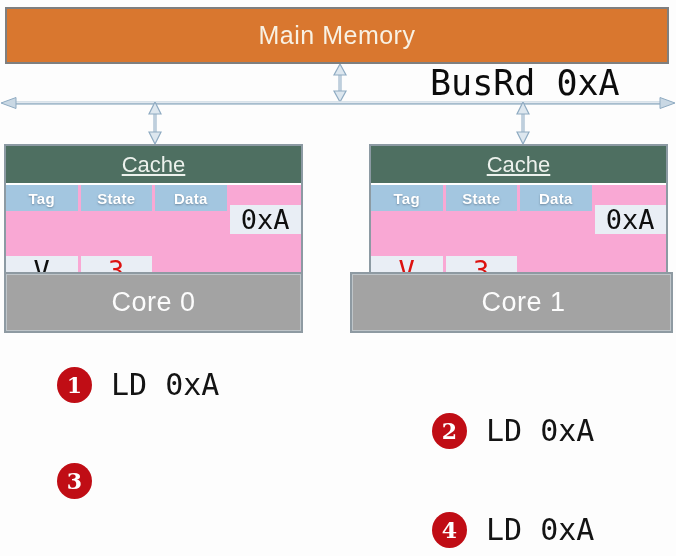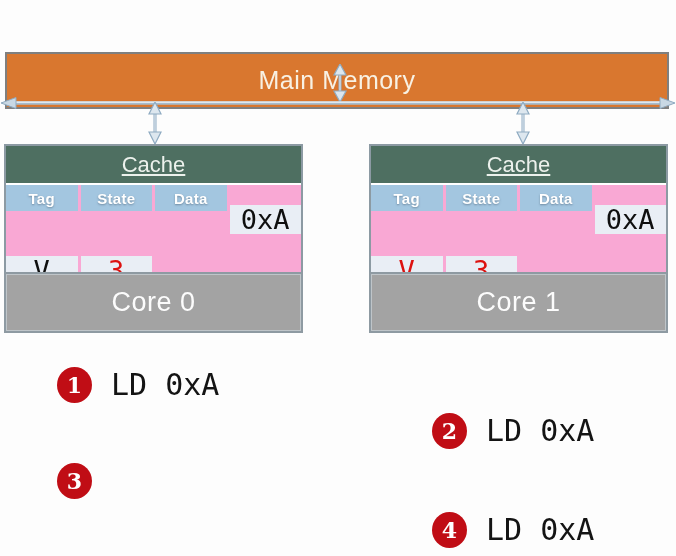--- a/index.html
+++ b/index.html
@@ -3,21 +3,21 @@
 <meta charset="utf-8">
 <style>
   html,body{margin:0;padding:0;background:#fdfdfd;}
   .stage{position:relative;width:676px;height:556px;background:#fdfdfd;overflow:hidden;
          font-family:"Liberation Sans",sans-serif;}
   .mono{font-family:"DejaVu Sans Mono",monospace;}
 
   .main-memory{position:absolute;left:5px;top:7px;width:660px;height:53px;
     background:#d9772f;border:2px solid #7f7f7f;
     display:flex;align-items:center;justify-content:center;
-    color:#f8f1e3;font-size:25px;letter-spacing:.5px;margin-top:45px;}
+    color:#f8f1e3;font-size:25px;letter-spacing:.5px;}
 
   .conn{position:absolute;}
   .mem-conn{left:330px;top:64px;}
   .cache-conn-left{left:145px;top:102px;}
   .cache-conn-right{left:513px;top:102px;}
   .bus{position:absolute;left:0;top:95px;}
 
   .bus-label{position:absolute;left:430px;top:66px;font-size:35px;line-height:1;
     color:#0c0c0c;font-family:"DejaVu Sans Mono",monospace;white-space:pre;}
 
@@ -34,21 +34,21 @@
   .cell{height:29px;background:#e9eef5;color:#0f0f0f;font-size:27px;line-height:1;
     font-family:"DejaVu Sans Mono",monospace;
     display:flex;align-items:center;justify-content:center;margin-top:20px;}
   .cell.red{color:#dd1210;}
 
   .core{position:absolute;top:252px;width:295px;height:57px;background:#a3a3a3;
     border:2px solid #8e9aa2;box-shadow:inset 0 0 0 1px #bfc5c9;
     display:flex;align-items:center;justify-content:center;
     color:#fcfcfc;font-size:27px;letter-spacing:.5px;margin-top:20px;}
   .core.left{left:4px;}
-  .core.right{left:369px;}
+  .core.right{left:350px;padding-left:24px;}
 
   .op{position:absolute;display:flex;align-items:center;gap:19px;
     color:#141414;font-size:30px;line-height:1;font-family:"DejaVu Sans Mono",monospace;
     white-space:pre;}
   .op1{left:57px;top:367px;}
   .op2{left:432px;top:413px;}
   .op3{left:57px;top:463px;}
   .op4{left:432px;top:512px;}
   .badge{width:35px;height:36px;border-radius:50%;background:#c00d15;
     color:#ffffff;font-family:"DejaVu Serif",serif;font-weight:bold;font-size:22px;
@@ -70,20 +70,21 @@
     <polygon points="10,38 16,27 4,27" fill="#dde7ef" stroke="#8fabc2" stroke-width="1.2"></polygon>
   </svg>
 
   <svg class="bus" width="676" height="16" viewBox="0 0 676 16">
     <line x1="13" y1="8" x2="663" y2="8" stroke="#a6bccd" stroke-width="3.5"></line>
     <line x1="13" y1="7.2" x2="663" y2="7.2" stroke="#f4f7fa" stroke-width="1.2"></line>
     <polygon points="1,8 16,2.5 16,13.5" fill="#c9d8e4" stroke="#8fabc2" stroke-width="1"></polygon>
     <polygon points="675,8 660,2.5 660,13.5" fill="#c9d8e4" stroke="#8fabc2" stroke-width="1"></polygon>
   </svg>
 
+  <div class="bus-label">BusRd 0xA</div>
 
   <svg class="conn cache-conn-left" width="20" height="42" viewBox="0 0 20 42">
     <line x1="10" y1="9" x2="10" y2="33" stroke="#8fabc2" stroke-width="3"></line>
     <line x1="10" y1="9" x2="10" y2="33" stroke="#eef3f8" stroke-width="1"></line>
     <polygon points="10,0 16,12 4,12" fill="#dde7ef" stroke="#8fabc2" stroke-width="1.2"></polygon>
     <polygon points="10,42 16,30 4,30" fill="#dde7ef" stroke="#8fabc2" stroke-width="1.2"></polygon>
   </svg>
   <svg class="conn cache-conn-right" width="20" height="42" viewBox="0 0 20 42">
     <line x1="10" y1="9" x2="10" y2="33" stroke="#8fabc2" stroke-width="3"></line>
     <line x1="10" y1="9" x2="10" y2="33" stroke="#eef3f8" stroke-width="1"></line>

